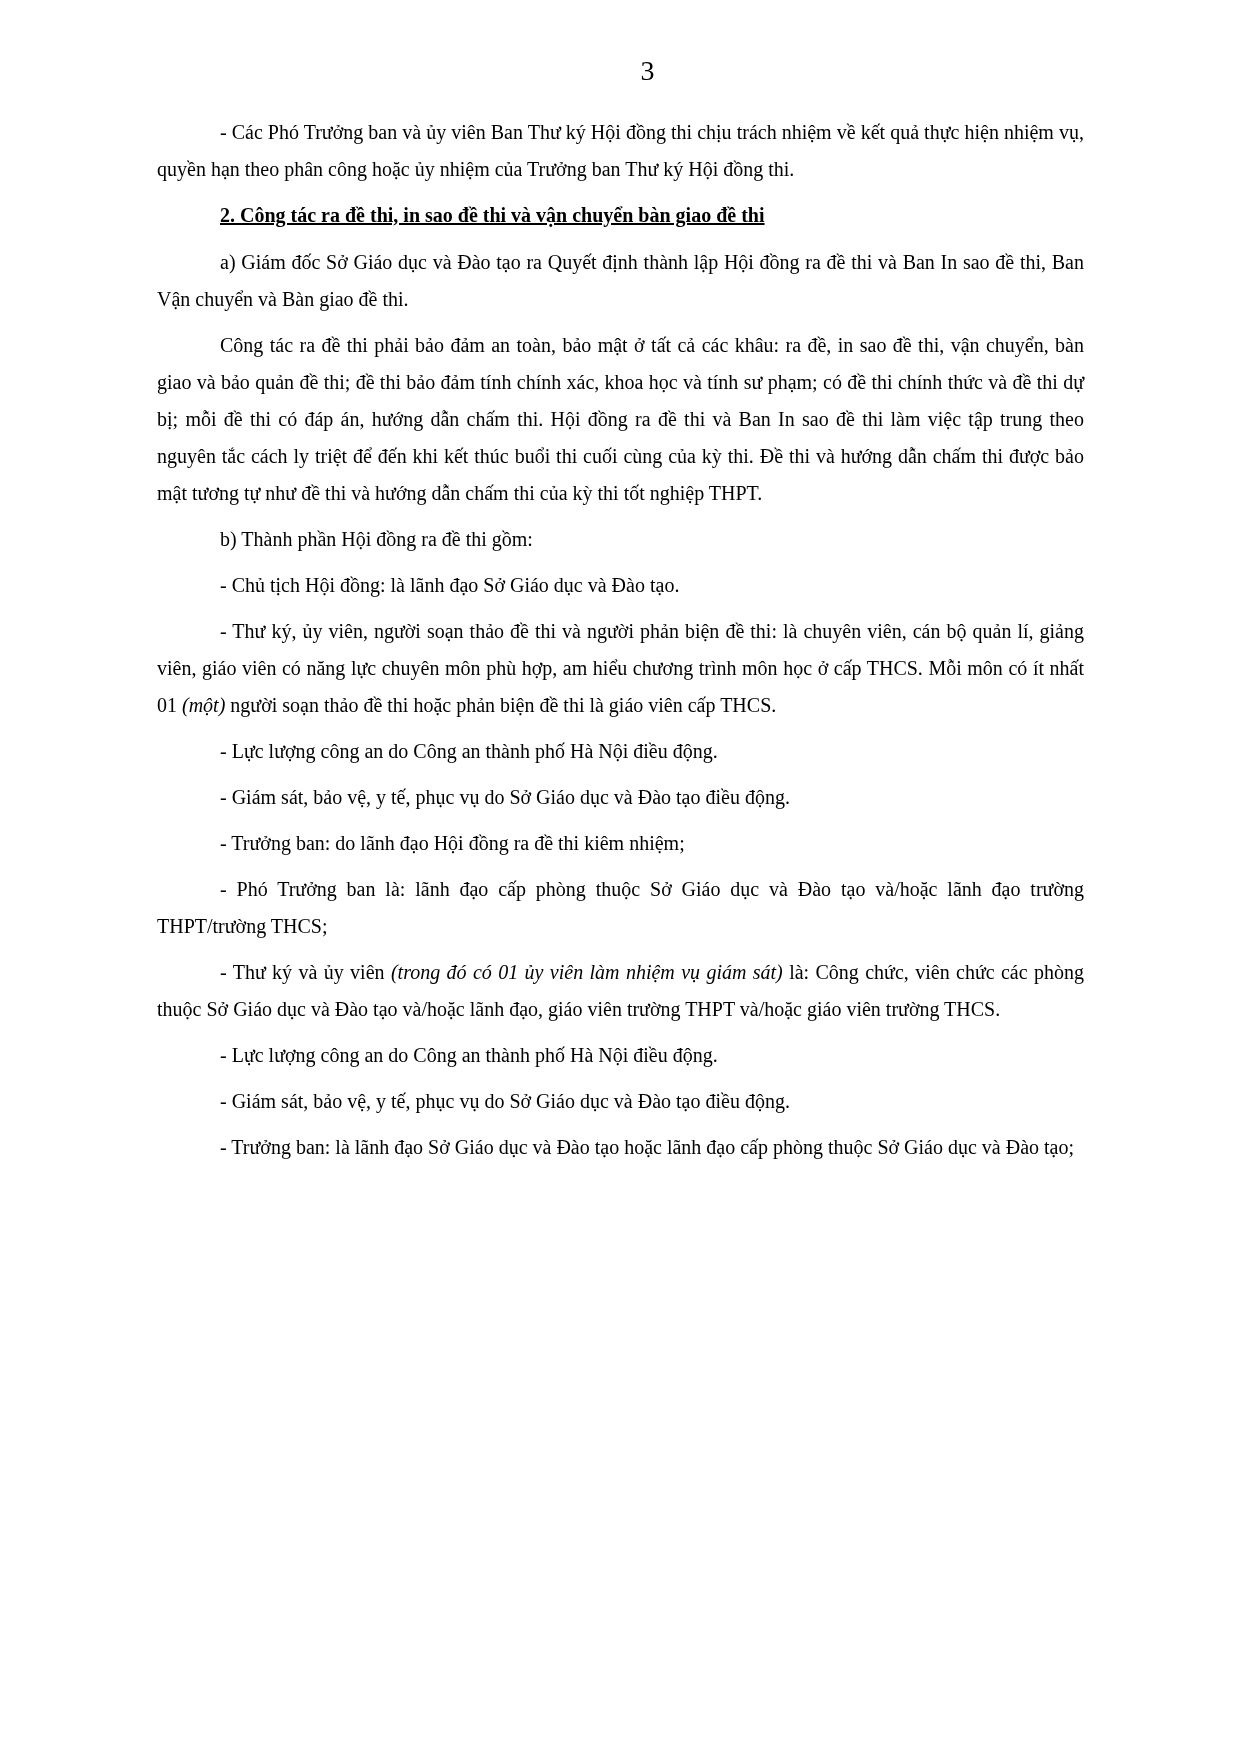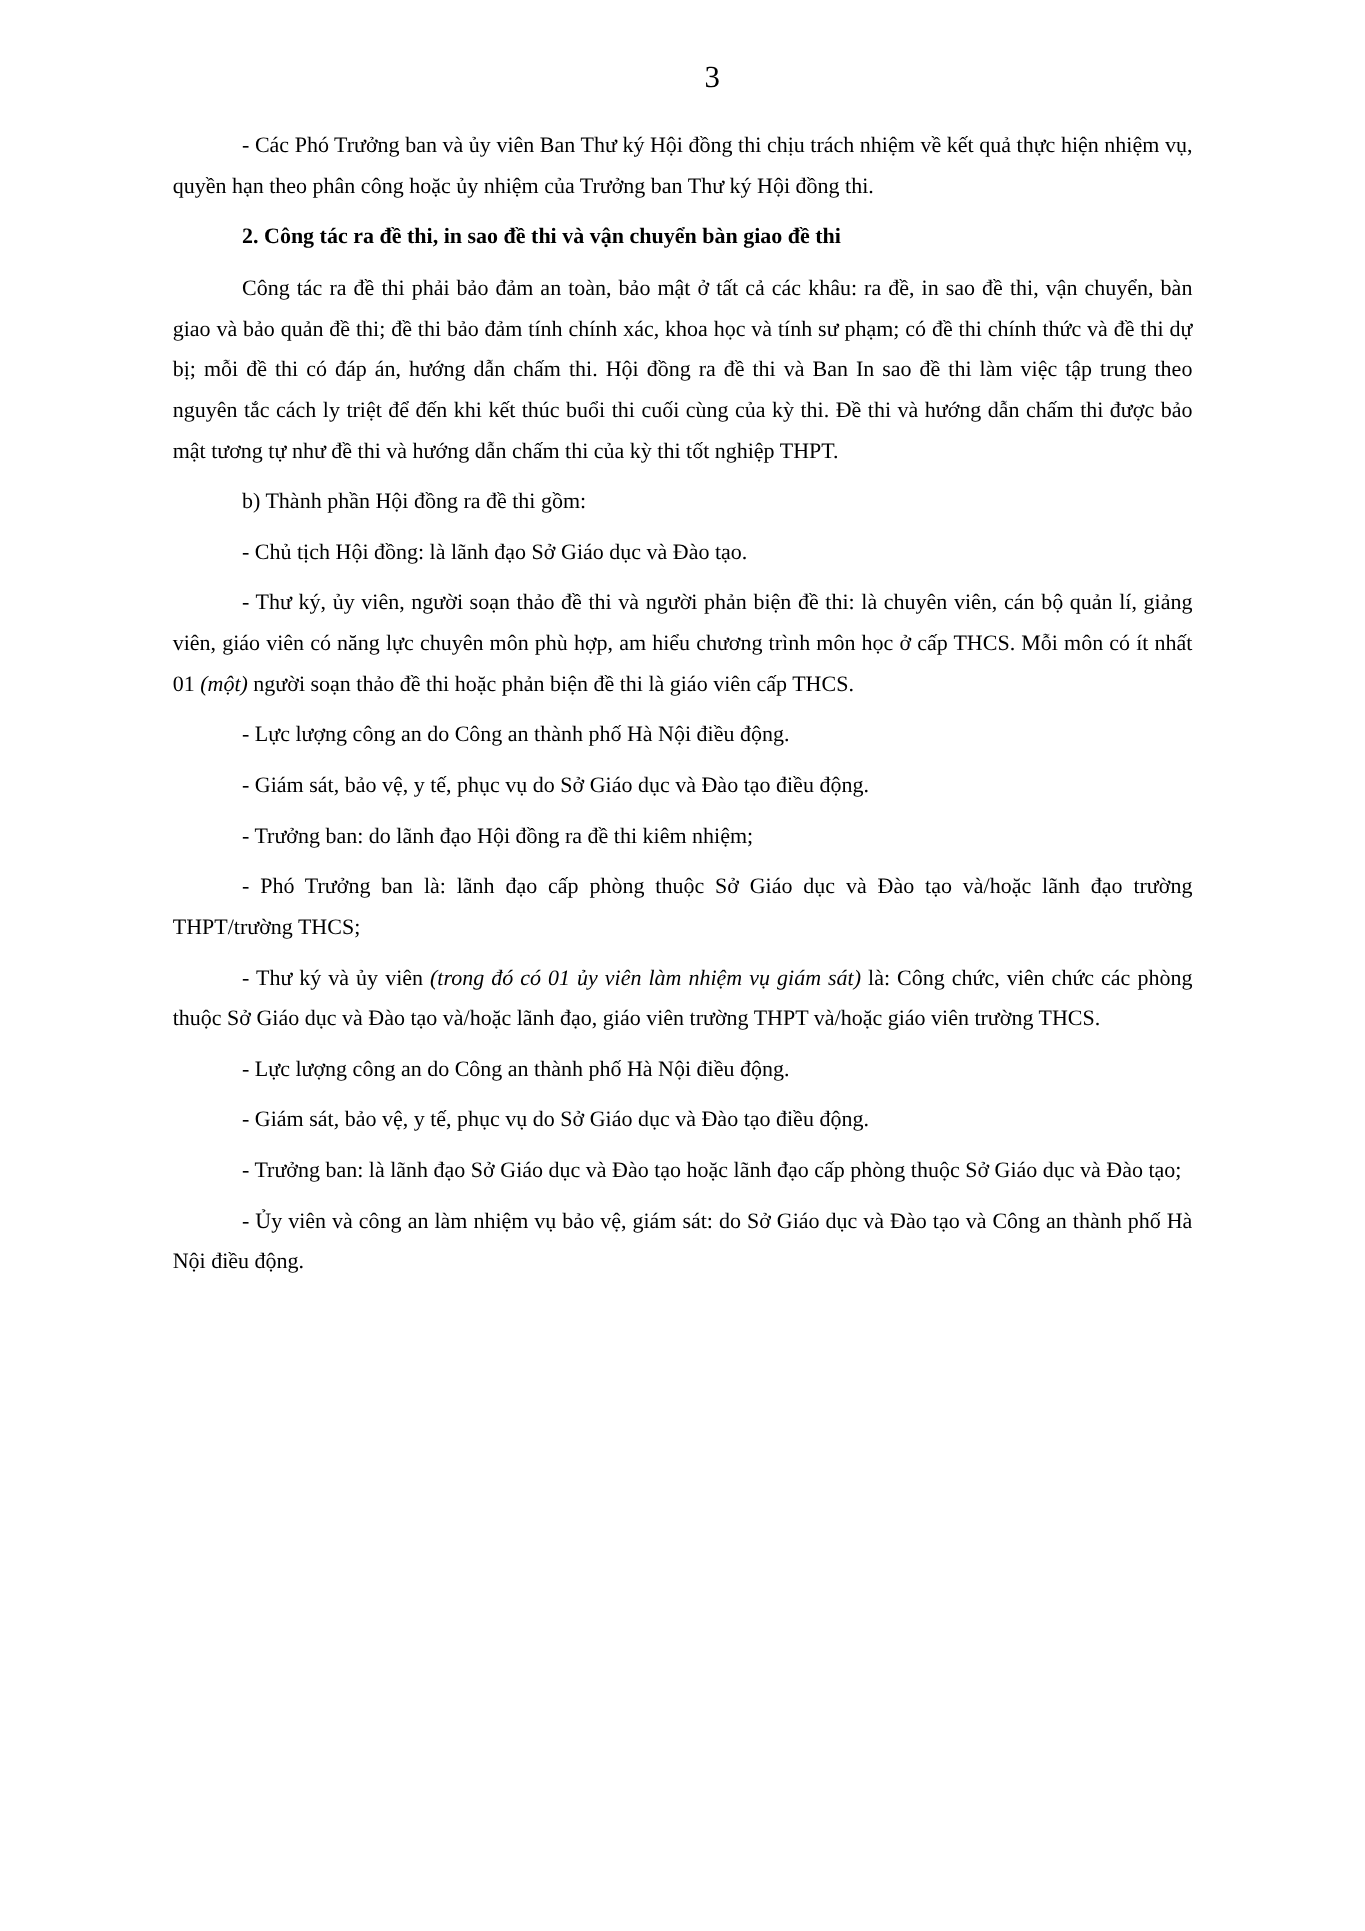--- a/index.html
+++ b/index.html
@@ -33,40 +33,41 @@
     line-height: 37px;
     margin: 0 0 9px 0;
     text-indent: 63px;
     text-align: justify;
   }
   .para.heading {
     font-weight: bold;
     text-align: left;
     margin-top: 4px;
     margin-bottom: 10px;
+    text-decoration: underline;
   }
   .italic {
     font-style: italic;
   }
 </style>
 </head>
 <body>
 
 <div class="page">
   <div class="page-number">3</div>
   <div class="doc-body">
       <p class="para"><span>- Các Phó Trưởng ban và ủy viên Ban Thư ký Hội đồng thi chịu trách nhiệm về kết quả thực hiện nhiệm vụ, quyền hạn theo phân công hoặc ủy nhiệm của Trưởng ban Thư ký Hội đồng thi.</span></p>
       <p class="para heading"><span>2. Công tác ra đề thi, in sao đề thi và vận chuyển bàn giao đề thi</span></p>
+      <p class="para"><span>a) Giám đốc Sở Giáo dục và Đào tạo ra Quyết định thành lập Hội đồng ra đề thi và Ban In sao đề thi, Ban Vận chuyển và Bàn giao đề thi.</span></p>
       <p class="para"><span>Công tác ra đề thi phải bảo đảm an toàn, bảo mật ở tất cả các khâu: ra đề, in sao đề thi, vận chuyển, bàn giao và bảo quản đề thi; đề thi bảo đảm tính chính xác, khoa học và tính sư phạm; có đề thi chính thức và đề thi dự bị; mỗi đề thi có đáp án, hướng dẫn chấm thi. Hội đồng ra đề thi và Ban In sao đề thi làm việc tập trung theo nguyên tắc cách ly triệt để đến khi kết thúc buổi thi cuối cùng của kỳ thi. Đề thi và hướng dẫn chấm thi được bảo mật tương tự như đề thi và hướng dẫn chấm thi của kỳ thi tốt nghiệp THPT.</span></p>
       <p class="para"><span>b) Thành phần Hội đồng ra đề thi gồm:</span></p>
       <p class="para"><span>- Chủ tịch Hội đồng: là lãnh đạo Sở Giáo dục và Đào tạo.</span></p>
       <p class="para"><span>- Thư ký, ủy viên, người soạn thảo đề thi và người phản biện đề thi: là chuyên viên, cán bộ quản lí, giảng viên, giáo viên có năng lực chuyên môn phù hợp, am hiểu chương trình môn học ở cấp THCS. Mỗi môn có ít nhất 01 </span><span class="italic">(một)</span><span> người soạn thảo đề thi hoặc phản biện đề thi là giáo viên cấp THCS.</span></p>
       <p class="para"><span>- Lực lượng công an do Công an thành phố Hà Nội điều động.</span></p>
       <p class="para"><span>- Giám sát, bảo vệ, y tế, phục vụ do Sở Giáo dục và Đào tạo điều động.</span></p>
       <p class="para"><span>- Trưởng ban: do lãnh đạo Hội đồng ra đề thi kiêm nhiệm;</span></p>
       <p class="para"><span>- Phó Trưởng ban là: lãnh đạo cấp phòng thuộc Sở Giáo dục và Đào tạo và/hoặc lãnh đạo trường THPT/trường THCS;</span></p>
       <p class="para"><span>- Thư ký và ủy viên </span><span class="italic">(trong đó có 01 ủy viên làm nhiệm vụ giám sát)</span><span> là: Công chức, viên chức các phòng thuộc Sở Giáo dục và Đào tạo và/hoặc lãnh đạo, giáo viên trường THPT và/hoặc giáo viên trường THCS.</span></p>
       <p class="para"><span>- Lực lượng công an do Công an thành phố Hà Nội điều động.</span></p>
       <p class="para"><span>- Giám sát, bảo vệ, y tế, phục vụ do Sở Giáo dục và Đào tạo điều động.</span></p>
       <p class="para"><span>- Trưởng ban: là lãnh đạo Sở Giáo dục và Đào tạo hoặc lãnh đạo cấp phòng thuộc Sở Giáo dục và Đào tạo;</span></p>
-      <p class="para"><span>- Ủy viên và công an làm nhiệm vụ bảo vệ, giám sát: do Sở Giáo dục và Đào tạo và Công an thành phố Hà Nội điều động.</span></p>
     </div>
 </div>
 
 </body></html>

